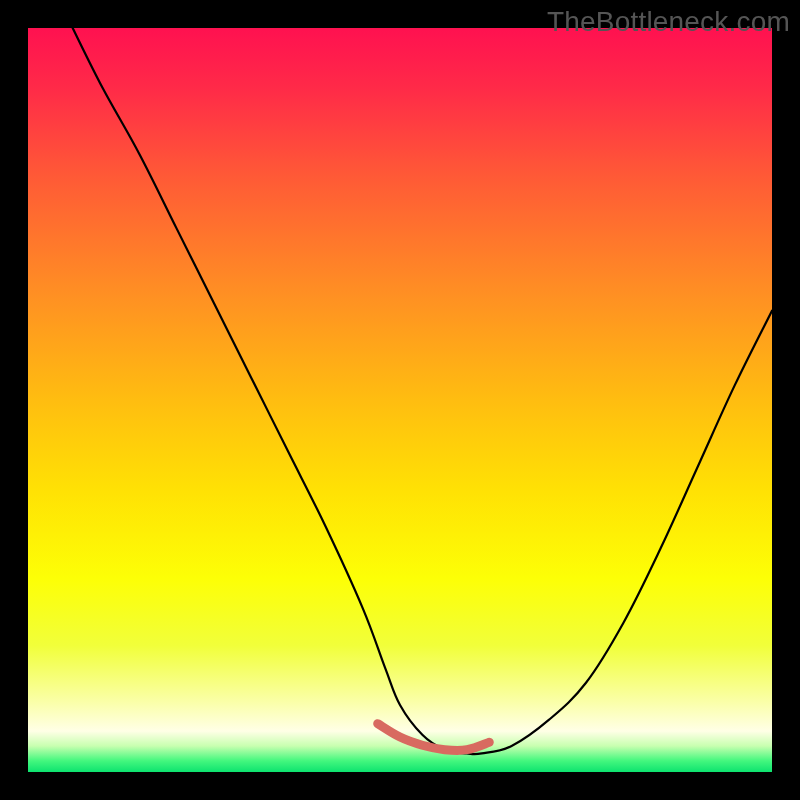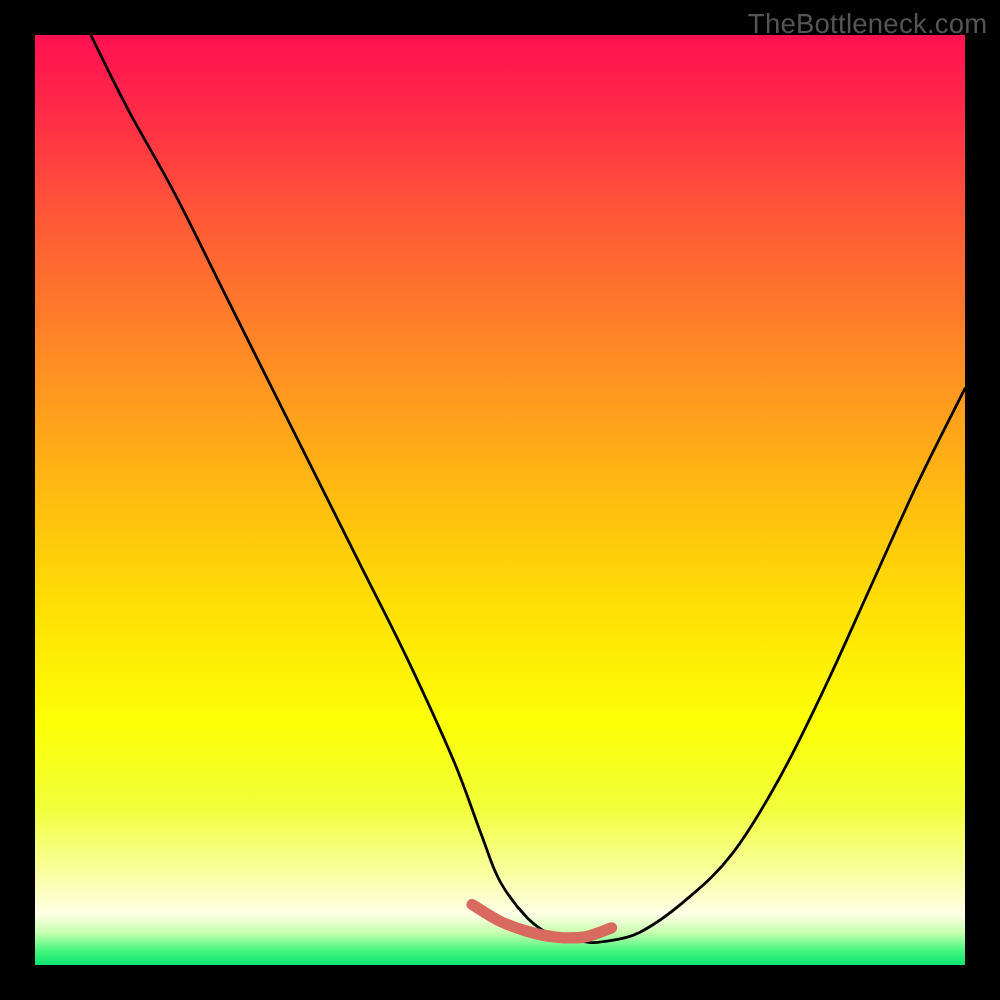--- a/index.html
+++ b/index.html
@@ -17,21 +17,21 @@
     top: 28px;
     width: 744px;
     height: 744px;
     overflow: hidden;
   }
   .watermark {
     position: absolute;
     top: 6px;
     right: 10px;
     color: #555;
-    font-size: 22px;
+    font-size: 28px;
     font-weight: 500;
     letter-spacing: 0.2px;
     z-index: 10;
   }
   svg { display: block; }
   .curve {
     fill: none;
     stroke: #000;
     stroke-width: 2.2;
     stroke-linecap: round;

